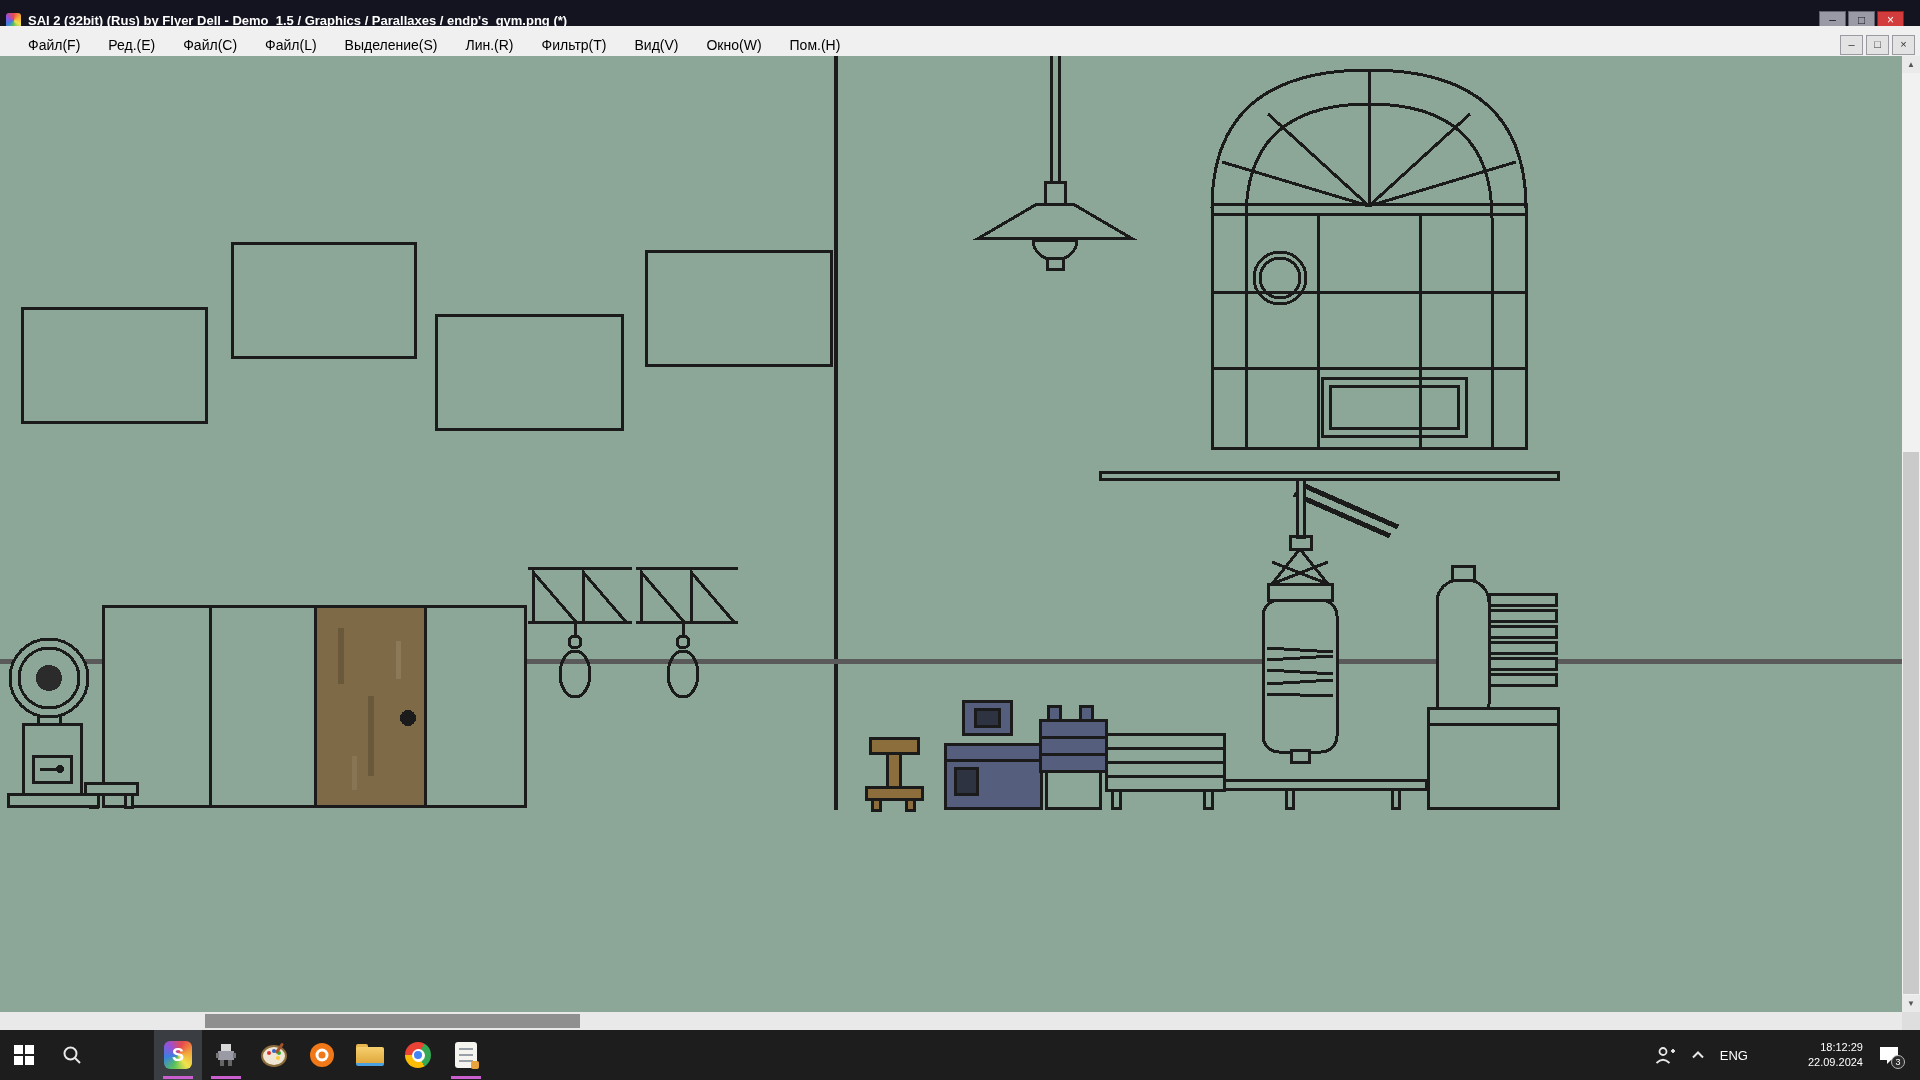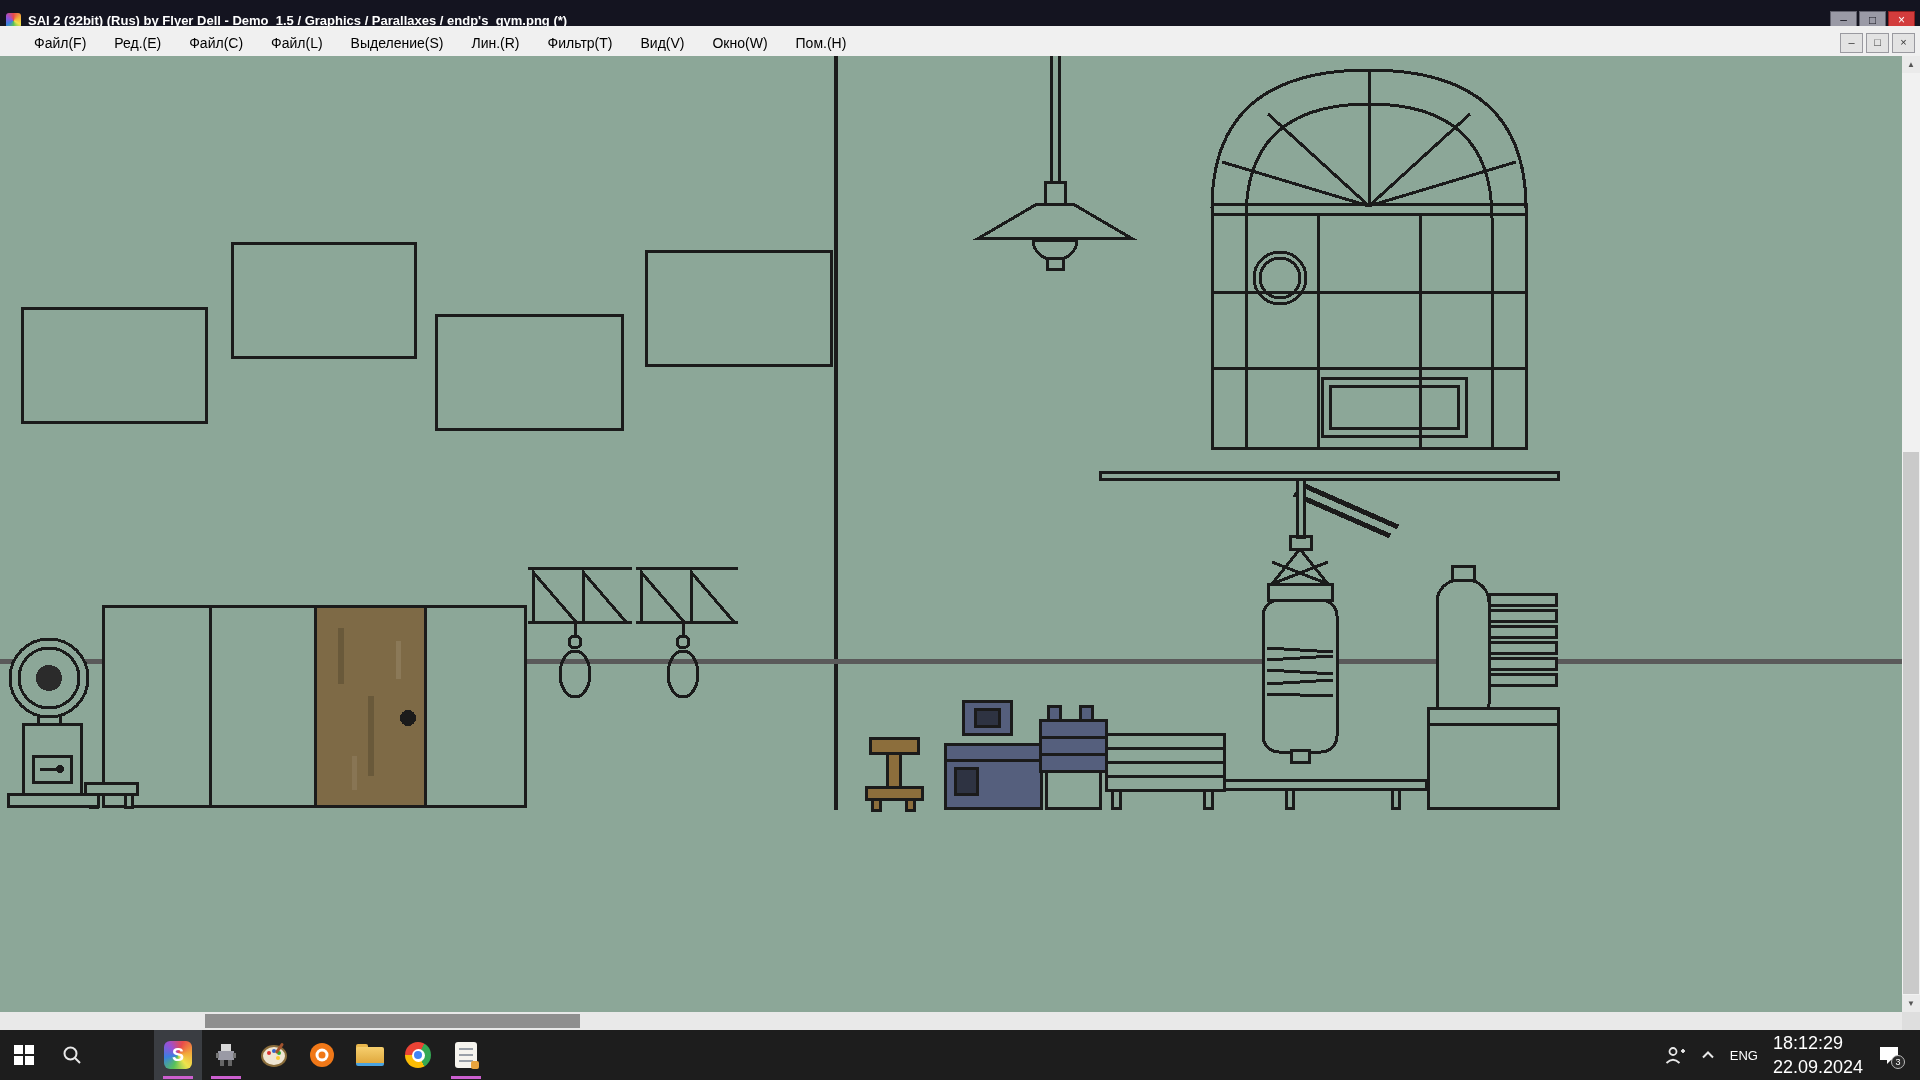--- a/index.html
+++ b/index.html
@@ -1,32 +1,32 @@
 <!DOCTYPE html>
 <html style="--wall: #8ca798; --outline: #1b1b1b; --door: #7e6a46; --equipment: #555f7d; --chair: #8c6e3c; --baseboard: #5a5a5a;"><head>
 <meta charset="utf-8">
 <style>
   * { box-sizing: border-box; }
   body { margin:0; background:#000; font-family:"Liberation Sans", sans-serif; }
   .screen { position:relative; width:1920px; height:1080px; overflow:hidden; background:#8ca798; }
 
   
   .titlebar { position:absolute; top:0; left:0; right:0; height:40px; background:#141420;
-              display:flex; align-items:center; padding:0 5px 0 6px; }
+              display:flex; align-items:center; padding:0 16px 0 6px; }
   .app-ico { width:15px; height:15px; border-radius:3px; flex:0 0 auto;
              background:conic-gradient(#e84a4a,#f2a93b,#efe34d,#58c25a,#3b7fe0,#9a4fd6,#e84a4a); }
   .title { color:#fff; font-weight:bold; font-size:13px; margin-left:7px; white-space:nowrap; }
   .tb-btns { margin-left:auto; display:flex; gap:2px; }
   .tbb { width:27px; height:19px; border:1px solid #62626e; background:#9a9aa6; color:#16161f;
          font-size:12px; line-height:1; display:flex; align-items:center; justify-content:center; padding:0; }
   .tbb.close { background:#d23c3c; border-color:#8f1f1f; color:#fff; }
 
   
   .menubar { position:absolute; top:26px; left:0; right:0; height:39px; background:#f0f0f0;
-             display:flex; align-items:center; padding-left:20px; border-bottom:6px solid #15803d; }
+             display:flex; align-items:center; padding-left:14px; border-bottom:2px solid #15803d; }
   .mi { font-size:14px; color:#000; padding:0 14px; white-space:nowrap; }
   .mb-btns { margin-left:auto; display:flex; gap:3px; margin-right:5px; }
   .mbb { width:23px; height:20px; border:1px solid #9a9aa0; background:#e3e3e3; color:#333;
          font-size:11px; line-height:1; display:flex; align-items:center; justify-content:center; padding:0; }
 
   
   .canvas { position:absolute; top:56px; left:0; width:1902px; height:956px; background:var(--wall,#8ca798); }
   .canvas svg { display:block; width:100%; height:100%; }
   .o  { fill:none; stroke:var(--outline,#1b1b1b); stroke-width:3; }
   .o5 { fill:none; stroke:var(--outline,#1b1b1b); stroke-width:5; }
@@ -67,21 +67,21 @@
   .ico-folder::after  { content:""; position:absolute; top:3px; left:0; right:0; bottom:0;
                         background:linear-gradient(#f6cf6e,#e0a93e); border-radius:2px; border-bottom:3px solid #4aa3e0; }
   .ico-notes { width:22px; height:26px; background:#f6f4ee; border-radius:3px; position:relative; }
   .ico-notes::before { content:""; position:absolute; left:4px; right:4px; top:6px; height:15px;
                        background:repeating-linear-gradient(180deg,#9aa0a8 0 2px,transparent 2px 6px); }
   .ico-notes::after { content:""; position:absolute; right:-2px; bottom:-1px; width:8px; height:8px; background:#e8a33d; border-radius:2px; }
 
   .tray { margin-left:auto; display:flex; align-items:center; gap:15px; padding-right:20px; color:#fff; }
   .tray-ico { position:relative; display:flex; align-items:center; justify-content:center; }
   .tray-lang { font-size:13px; }
-  .tray-clock { font-size:18px; line-height:1.35; text-align:left; }
+  .tray-clock { font-size:11px; line-height:1.35; text-align:right;margin-left:45px; }
   .badge { position:absolute; right:-5px; bottom:-4px; min-width:14px; height:14px; border-radius:8px;
            background:#2b2b2b; border:1px solid #bbb; color:#fff; font-size:9px;
            display:flex; align-items:center; justify-content:center; padding:0 2px; }
   button { font-family:inherit; cursor:default; }
 </style>
 </head>
 <body>
 
 <div class="screen">
 

